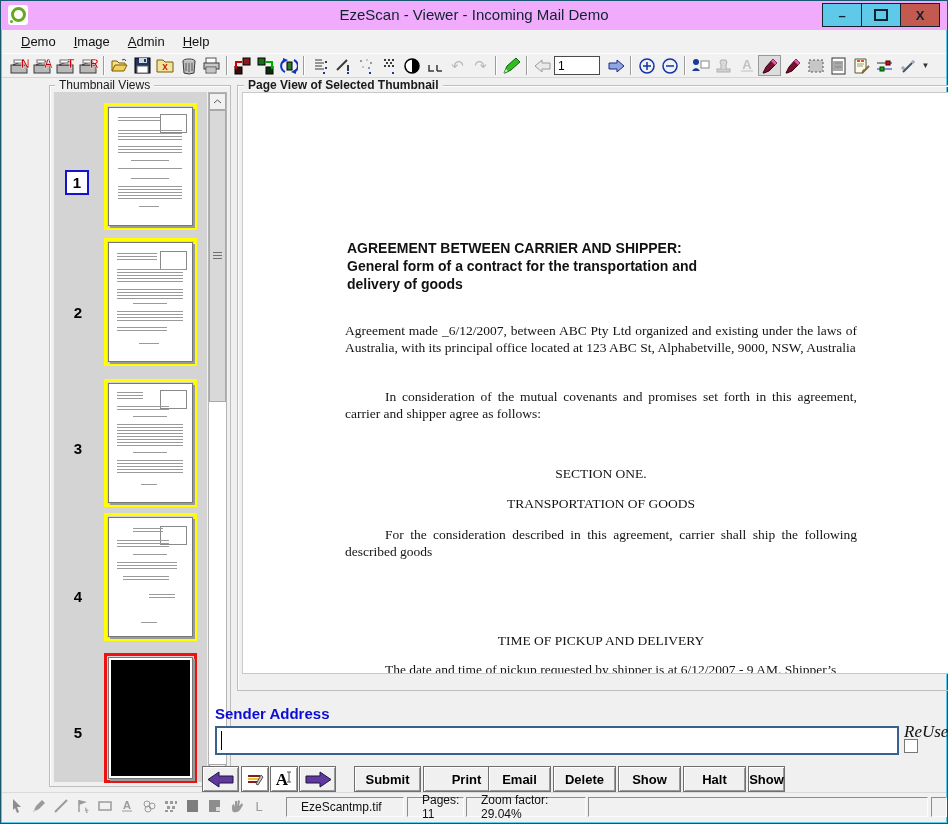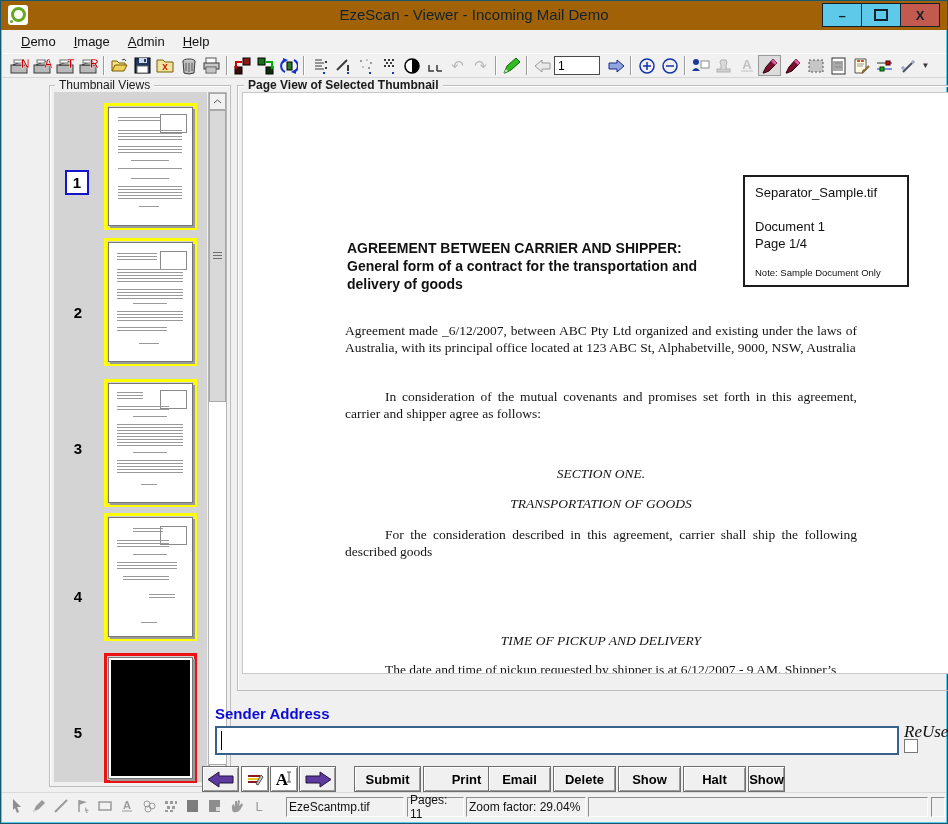--- a/index.html
+++ b/index.html
@@ -1,21 +1,21 @@
 <!DOCTYPE html>
 <html><head>
 <meta charset="utf-8">
 <style>
   html,body{margin:0;padding:0;}
   body{width:948px;height:824px;position:relative;font-family:"Liberation Sans",sans-serif;
        -webkit-font-smoothing:antialiased;overflow:hidden;background:#5ec9e9;}
   .window{position:absolute;inset:0;border:1px solid #17586e;background:#5ec9e9;box-sizing:border-box;}
 
   
-  .titlebar{position:absolute;left:0;top:0;right:0;height:29px;background:#a16207;}
+  .titlebar{position:absolute;left:0;top:0;right:0;height:29px;background:#f0abfc;}
   .logo{position:absolute;left:7px;top:4px;width:20px;height:20px;background:#fff;border-radius:3px;}
   .logo .ring{position:absolute;left:3px;top:2px;width:9px;height:9px;border:3px solid #66a81e;border-radius:50%;}
   .logo .dot{position:absolute;left:2px;bottom:2px;width:3px;height:3px;background:#66a81e;border-radius:50%;}
   .title{position:absolute;left:0;right:0;top:5px;text-align:center;font-size:15px;color:#10222e;}
   .winbtns{position:absolute;right:7px;top:2px;display:flex;border:1px solid #10222e;}
   .winbtn{width:38px;height:22px;display:flex;align-items:center;justify-content:center;
           background:#5ec9e9;border-left:1px solid #10222e;color:#10222e;font-weight:bold;font-size:13px;}
   .winbtn:first-child{border-left:none;}
   .winbtn.close{background:#c25a50;}
   .maxglyph{width:10px;height:8px;border:2px solid #10222e;}
@@ -64,38 +64,38 @@
   
   .docarea{position:absolute;background:#fff;border:1px solid #c9c9c9;overflow:hidden;}
   .doc-serif{font-family:"Liberation Serif",serif;color:#141414;}
   .sepbox{position:absolute;left:500px;top:82px;width:166px;height:112px;border:2px solid #1c1c1c;background:#fff;box-sizing:border-box;}
   .sepbox .l1{position:absolute;left:10px;top:8px;font-size:13px;color:#111;}
   .sepbox .l2{position:absolute;left:10px;top:42px;font-size:13px;color:#111;}
   .sepbox .l3{position:absolute;left:10px;top:59px;font-size:13px;color:#111;}
   .sepbox .l4{position:absolute;left:10px;top:90px;font-size:9.5px;color:#111;}
   .doc-head{position:absolute;left:104px;top:146px;width:386px;font-weight:bold;font-size:14px;line-height:18px;color:#111;}
   .doc-par{position:absolute;left:102px;width:512px;font-size:13.5px;line-height:16.5px;text-align:justify;}
-  .doc-center{position:absolute;left:102px;width:512px;text-align:center;font-size:13.5px;font-style:italic;}
+  .doc-center{position:absolute;left:102px;width:512px;text-align:center;font-size:13.5px;}
   .indent{text-indent:40px;}
 
   
   .field-label{position:absolute;font-weight:bold;font-size:15px;color:#0b0bd6;}
   .biginput{position:absolute;background:#fff;border:2px solid #38618c;box-sizing:border-box;}
   .caret{position:absolute;left:4px;top:3px;bottom:3px;width:1px;background:#000;}
   .reuse{position:absolute;font-family:"Liberation Serif",serif;font-style:italic;font-size:17px;color:#111;}
   .chk{position:absolute;width:14px;height:14px;background:#fff;border:1px solid #777;box-sizing:border-box;}
   .btn3d{position:absolute;height:26px;background:#f0f0f0;border:1px solid #6f6f6f;
          box-shadow:inset 1px 1px 0 #fff,inset -1px -1px 0 #9a9a9a;
          display:flex;align-items:center;justify-content:center;font-weight:bold;font-size:13px;color:#000;box-sizing:border-box;}
   .btn3d.white{background:#fff;}
 
   
   .statusbar{position:absolute;left:1px;right:1px;top:791px;height:29px;background:#f1f1f1;border-top:1px solid #dadada;}
   .sfield{position:absolute;top:4px;height:20px;border:1px solid;border-color:#8d8d8d #fdfdfd #fdfdfd #8d8d8d;
-          background:#f1f1f1;font-size:12px;color:#111;display:flex;align-items:center;padding-left:2px;box-sizing:border-box;}
+          background:#f1f1f1;font-size:12px;color:#111;display:flex;align-items:center;padding-left:14px;box-sizing:border-box;}
   .sicons{position:absolute;left:6px;top:3px;display:flex;gap:4px;align-items:center;}
   .sicon{width:18px;height:20px;display:flex;align-items:center;justify-content:center;}
   .Lmark{color:#9a9a9a;font-size:13px;}
 
   svg{display:block;}
 </style>
 </head>
 <body>
 
 <div class="window">
@@ -473,26 +473,20 @@
               <polyline points="1,1 4.5,4 8,1" fill="none" stroke="#555"></polyline>
             </svg>
         </div>
       </div>
     </div>
 
     <div class="gbox" style="left:195px;top:7px;width:745px;height:606px;">
       <div class="glabel" style="left:6px;font-weight:bold;">Page View of Selected Thumbnail</div>
 
       <div class="docarea" style="left:4px;top:6px;width:716px;height:580px;">
-        <div class="sepbox">
-          <div class="l1">Separator_Sample.tif</div>
-          <div class="l2">Document 1</div>
-          <div class="l3">Page 1/4</div>
-          <div class="l4">Note: Sample Document Only</div>
-        </div>
         <div class="doc-head">AGREEMENT BETWEEN CARRIER AND SHIPPER:  General form of a contract for the transportation and delivery of goods</div>
         <div class="doc-par doc-serif" style="top:230px;">Agreement made _6/12/2007, between  ABC Pty Ltd  organized and existing under the laws of Australia, with its principal office located at 123 ABC St, Alphabetville, 9000, NSW, Australia</div>
         <div class="doc-par doc-serif indent" style="top:296px;">In consideration of the mutual covenants and promises set forth in this agreement, carrier and shipper agree as follows:</div>
         <div class="doc-center doc-serif" style="top:373px;">SECTION ONE.</div>
         <div class="doc-center doc-serif" style="top:403px;">TRANSPORTATION OF GOODS</div>
         <div class="doc-par doc-serif indent" style="top:434px;">For the consideration described in this agreement, carrier shall ship the following described goods</div>
         <div class="doc-center doc-serif" style="top:540px;">TIME OF PICKUP AND DELIVERY</div>
         <div class="doc-par doc-serif indent" style="top:569px;">The date and time of pickup requested by shipper is at 6/12/2007 - 9 AM. Shipper’s</div>
       </div>
 

